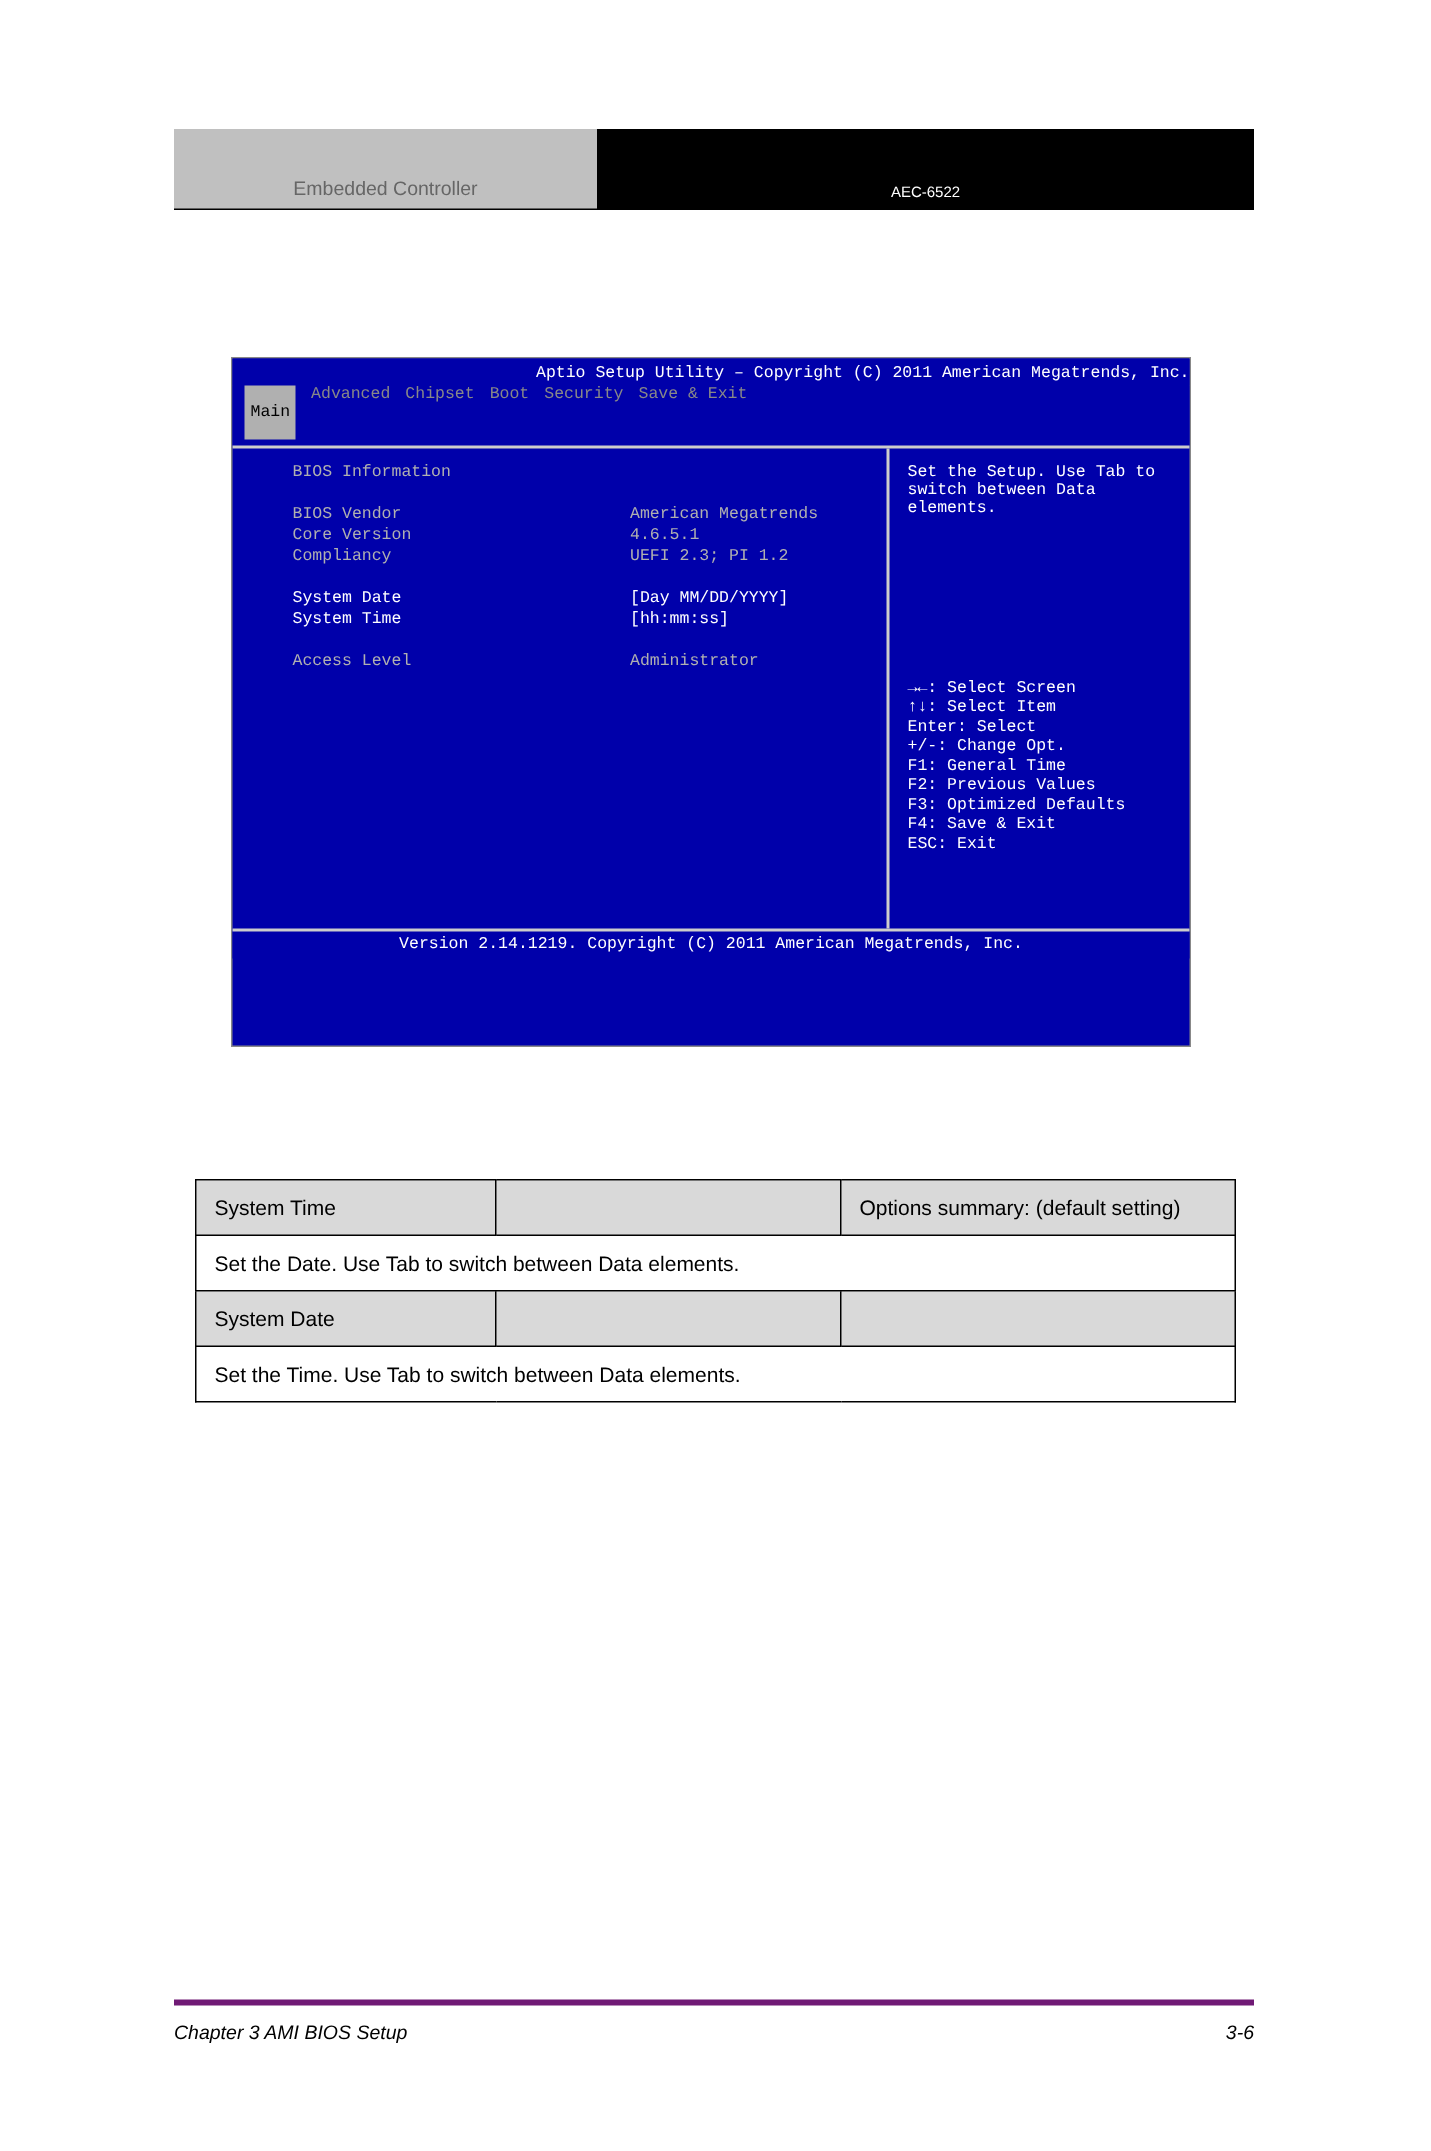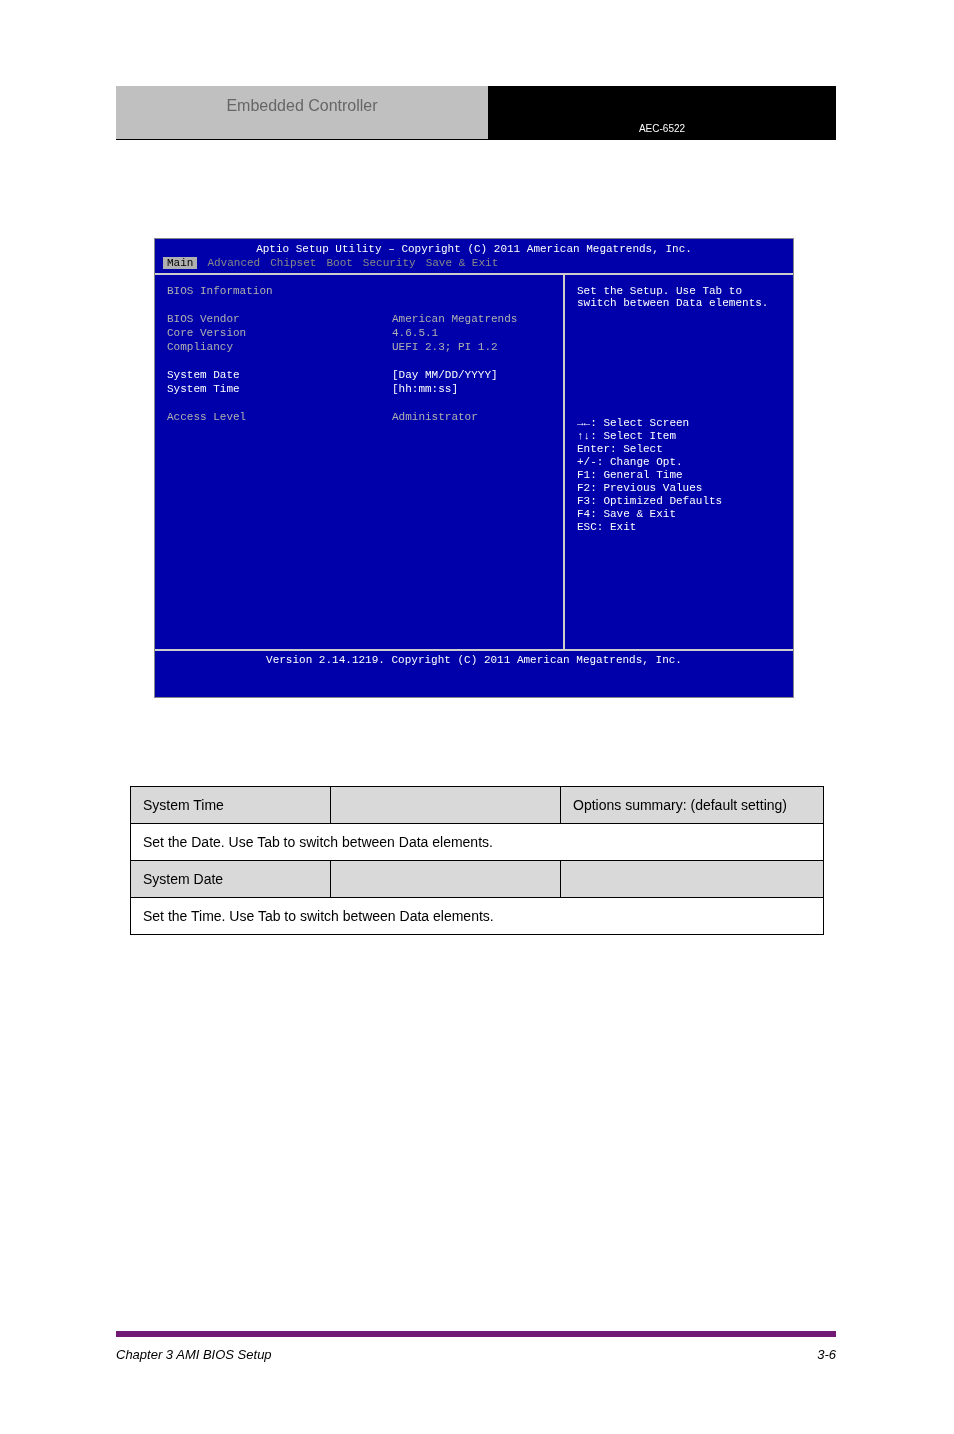--- a/index.html
+++ b/index.html
@@ -12,28 +12,28 @@
   }
   .page-header {
     position: absolute;
     top: 86px;
     left: 116px;
     width: 720px;
     height: 54px;
     display: flex;
   }
   .header-left {
-    width: 372px;
+    width: 282px;
     background: #c0c0c0;
     display: flex;
     align-items: flex-end;
     justify-content: center;
-    padding-bottom: 24px;
+    padding-bottom: 6px;
     color: #666;
-    font-size: 16px;
+    font-size: 13px;
     border-bottom: 1px solid #000;
   }
   .header-right {
     flex: 1;
     background: #000;
     display: flex;
     align-items: flex-end;
     justify-content: center;
     padding-bottom: 6px;
     color: #fff;
@@ -47,40 +47,41 @@
     height: 460px;
     border: 1px solid #888;
     background: #0000aa;
     font-family: "Courier New", monospace;
     font-size: 11px;
     color: #aaa;
   }
   .bios-title {
     background: #0000aa;
     color: #fff;
-    text-align: center;
+    text-align: right;
     padding: 4px 0 2px 0;
     font-size: 11px;
   }
   .bios-menu {
     background: #0000aa;
     color: #888;
     padding: 0 8px 4px 8px;
     display: flex;
     gap: 10px;
     border-bottom: 2px solid #ccc;
   }
   .bios-menu .active {
     background: #b0b0b0;
     color: #000;
-    padding: 0 4px;
+    padding: 12px 4px;
   }
   .bios-body {
     display: flex;
-    height: 374px;
+    height: 320px;
+    padding-left: 28px;
   }
   .bios-left {
     width: 410px;
     padding: 10px 12px;
     border-right: 2px solid #ccc;
   }
   .bios-right {
     flex: 1;
     padding: 10px 12px;
     color: #fff;
@@ -121,21 +122,21 @@
     font-weight: normal;
   }
   .options-table .full {
     text-align: left;
   }
   .page-footer {
     position: absolute;
     bottom: 72px;
     left: 116px;
     width: 720px;
-    border-top: 6px solid #701a75;
+    border-top: 4px solid #701a75;
     display: flex;
     justify-content: space-between;
     padding-top: 10px;
     font-size: 13px;
     font-style: italic;
   }
 </style>
 </head>
 <body>
 

